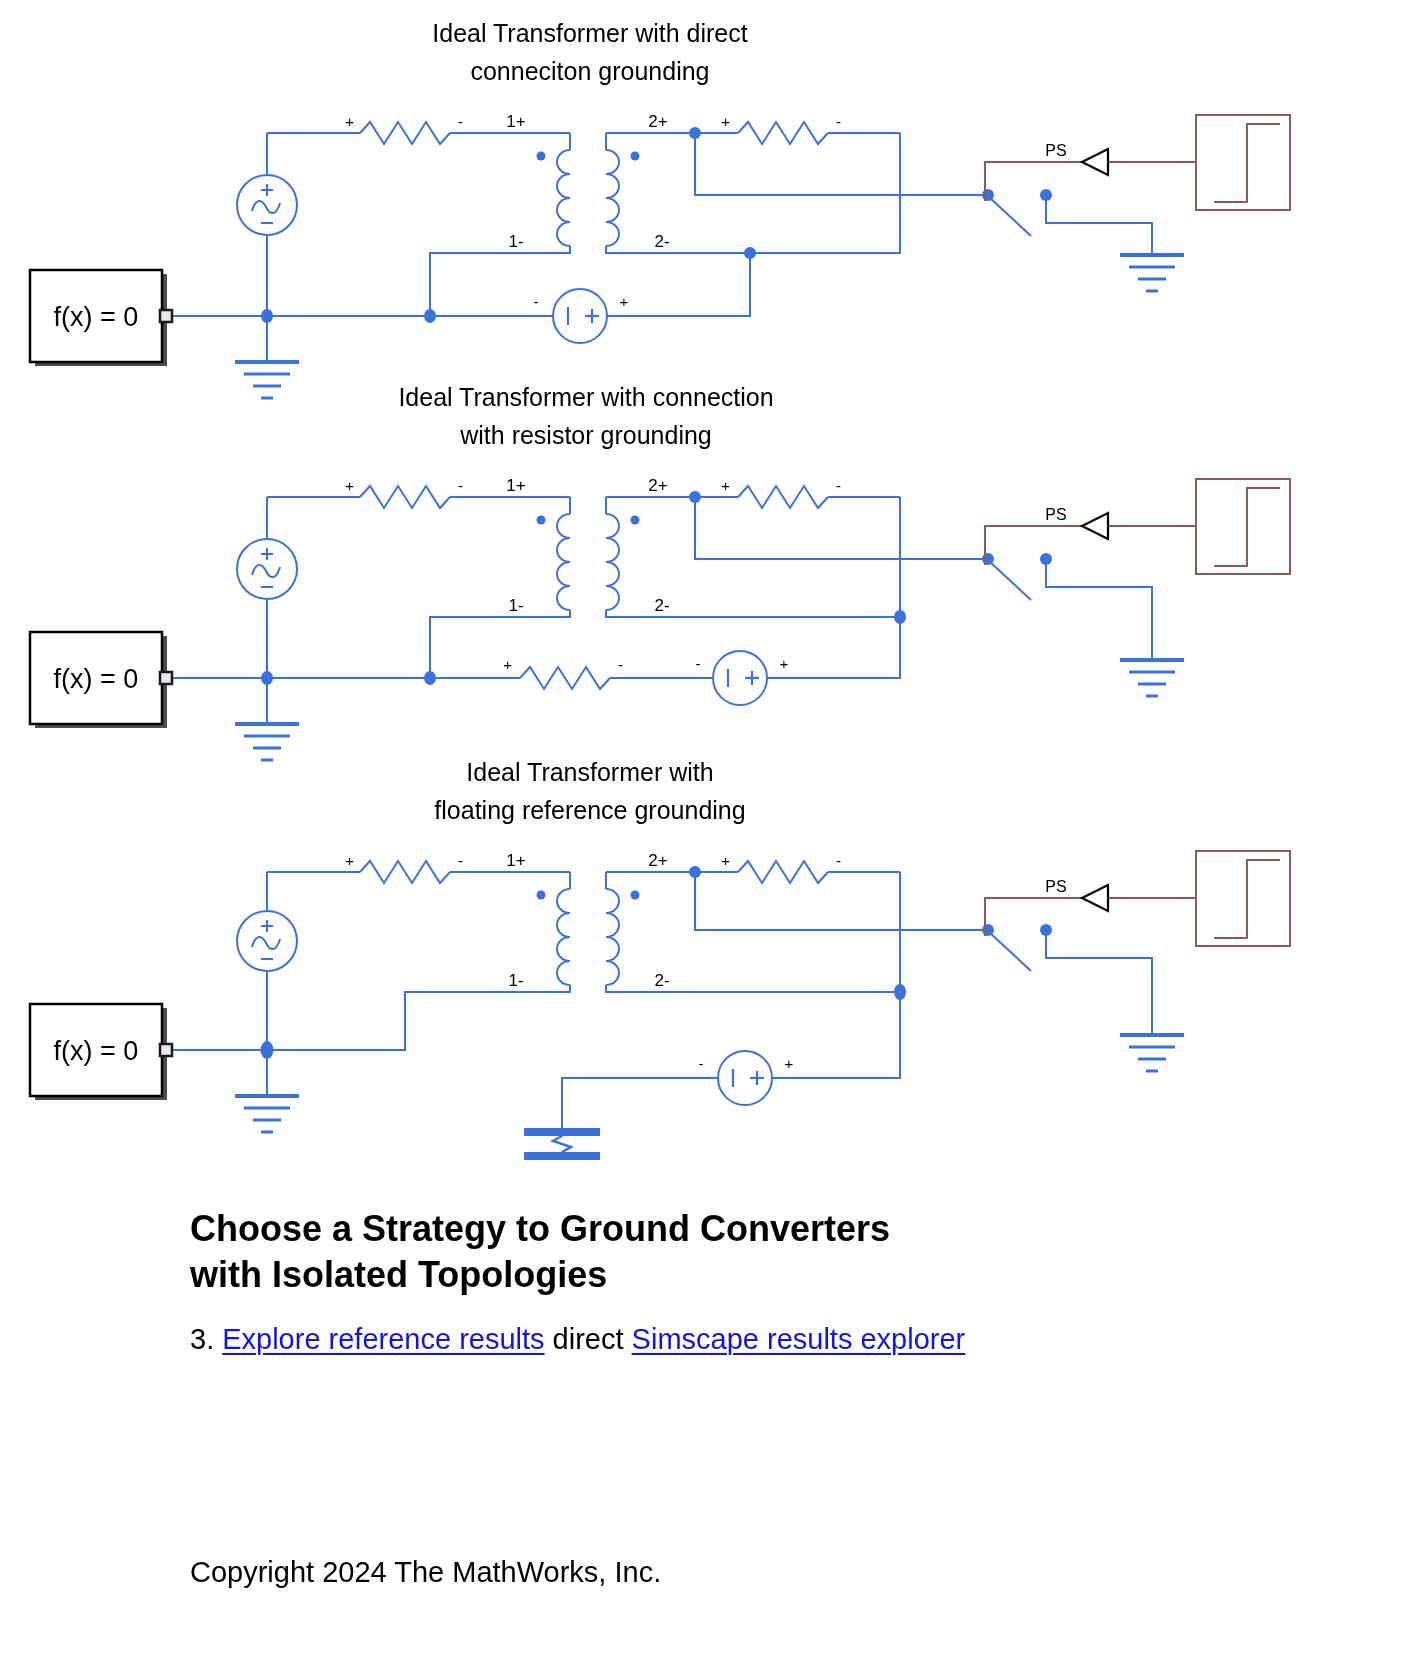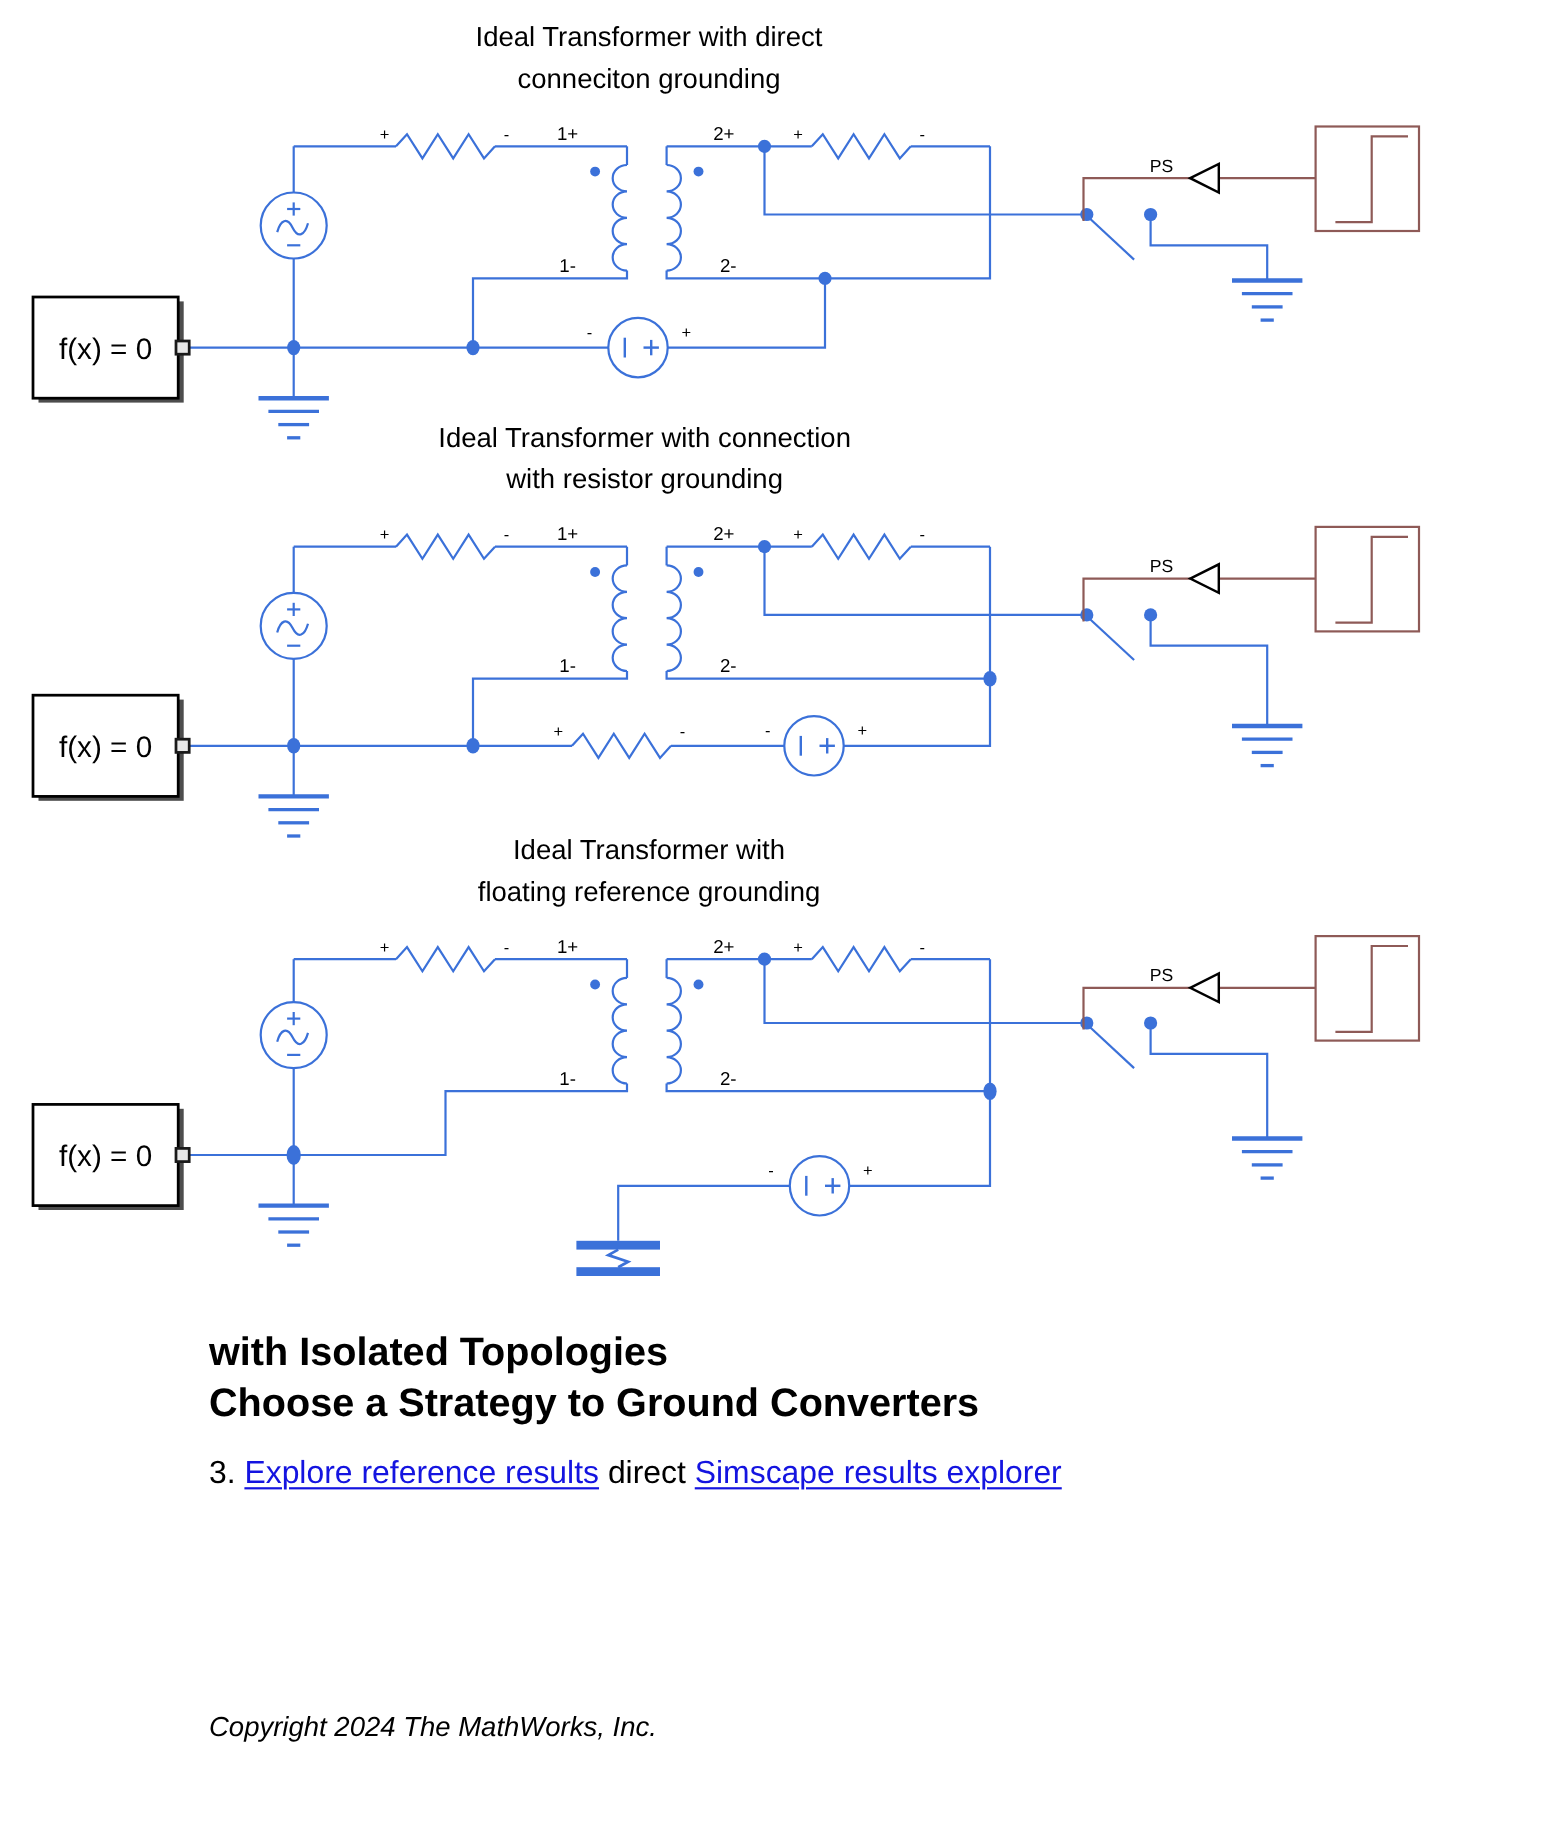--- a/index.html
+++ b/index.html
@@ -8,21 +8,21 @@
   .ckt-title{font-size:25px;}
   .port-label{font-size:17px;}
   .pm-label{font-size:15px;}
   .ps-label{font-size:16px;}
   .fx-label{font-size:27px;}
   .textblock{position:absolute; left:190px; color:#000;}
   .heading{top:1206px; font-size:36px; font-weight:bold; line-height:46px; width:900px;}
   .instructions{top:1318px; font-size:29px; line-height:42px;}
   .instr span.num{margin-right:8px;}
   a.doclink{color:#1414e0; text-decoration:underline; text-decoration-thickness:2px; text-underline-offset:4px; cursor:pointer;}
-  .copyright{top:1556px; font-size:25px;font-style:italic;}
+  .copyright{top:1556px; font-size:29px;}
 </style>
 </head>
 <body>
 
 
 
 <svg width="1416" height="1670" viewBox="0 0 1416 1670">
   <defs>
     <g id="gndR">
       <line x1="0" y1="0" x2="0" y2="0"></line>
@@ -326,22 +326,22 @@
       <text class="port-label" x="516" y="986" text-anchor="middle">1-</text>
       <text class="port-label" x="662" y="986" text-anchor="middle">2-</text>
       <text class="pm-label" x="701" y="1069" text-anchor="middle">-</text>
       <text class="pm-label" x="789" y="1069" text-anchor="middle">+</text>
     </g>
   </g>
 </svg>
 
 
 <div class="textblock heading">
+  <div>Choose a Strategy to Ground Converters</div>
   <div>with Isolated Topologies</div>
-  <div>Choose a Strategy to Ground Converters</div>
 </div>
 
 <div class="textblock instructions">
     <div class="instr"><span class="num">3.</span><a class="doclink" href="#">Explore reference results</a><span> direct </span><a class="doclink" href="#">Simscape results explorer</a></div>
   </div>
 
 <div class="textblock copyright">Copyright 2024 The MathWorks, Inc.</div>
 
 
 

